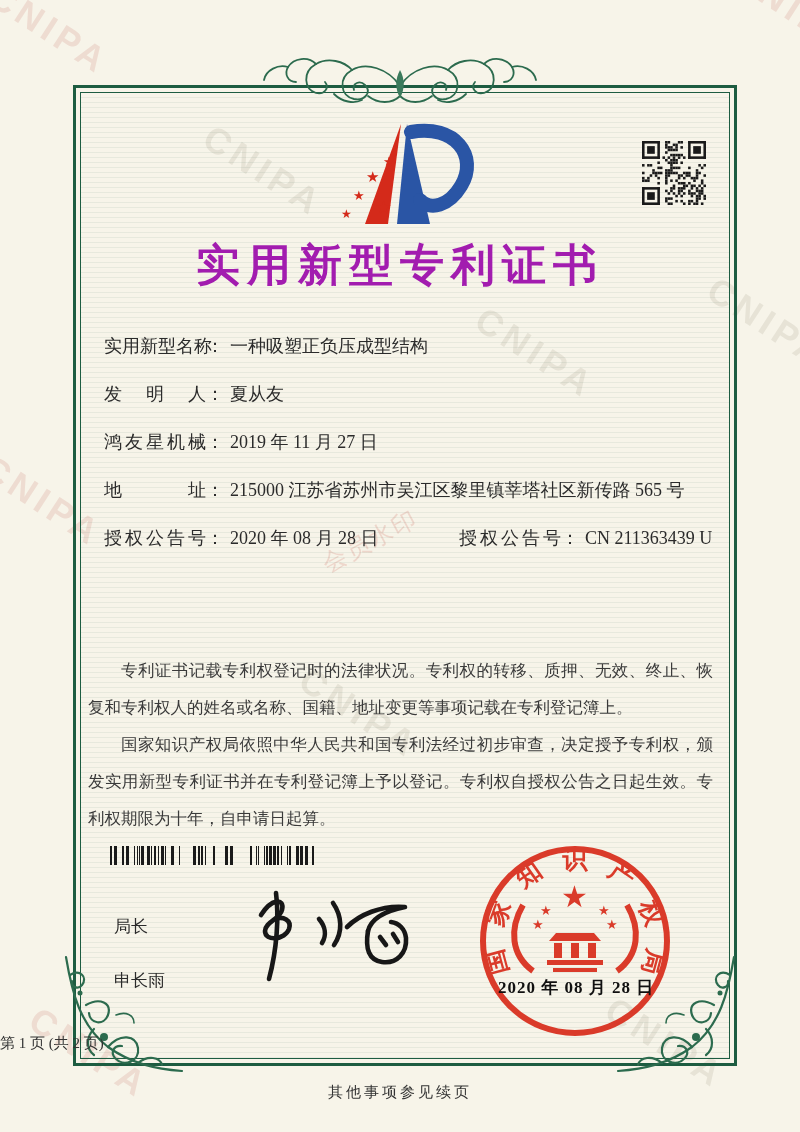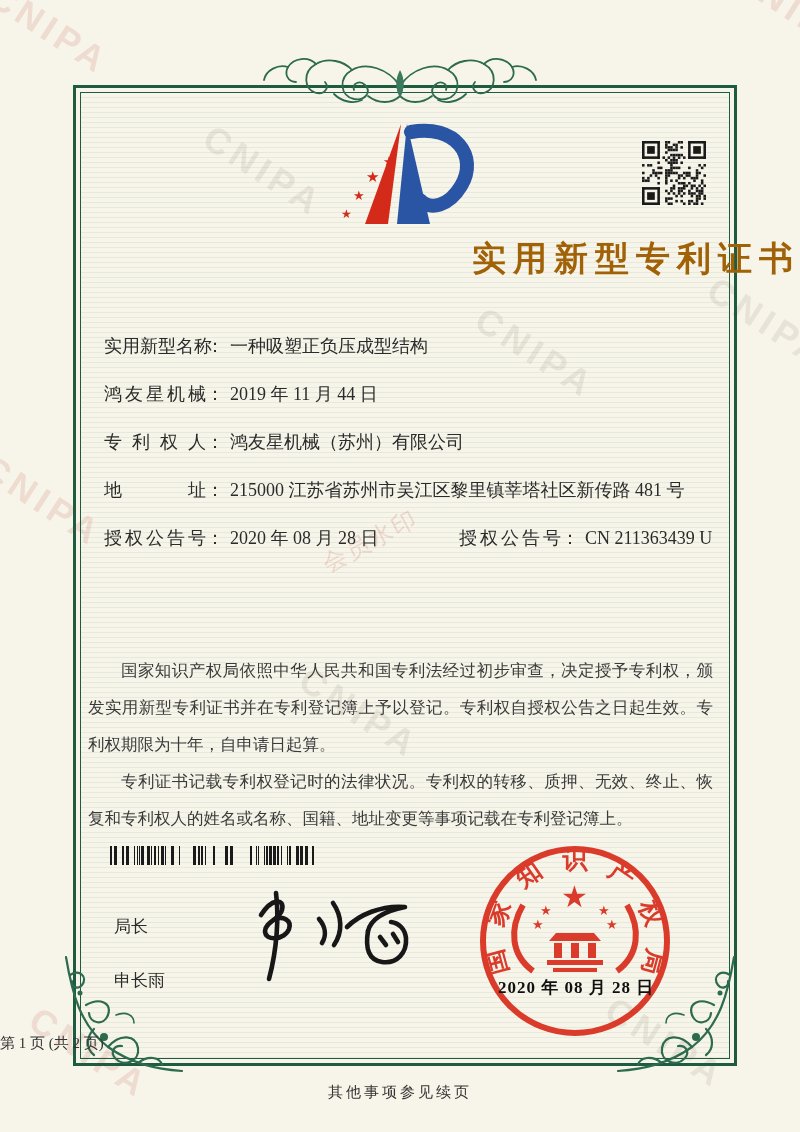--- a/index.html
+++ b/index.html
@@ -28,22 +28,22 @@
   }
   .ornament{position:absolute;pointer-events:none;}
   .cert-no{
     position:absolute;left:103px;top:138px;
     font-size:17px;letter-spacing:2px;color:#333;
   }
   .logo{position:absolute;left:333px;top:118px;}
   .qr{position:absolute;left:642px;top:141px;}
   .title{
     position:absolute;left:0;top:236px;width:800px;
-    text-align:right;font-size:34px;font-weight:bold;
-    letter-spacing:7px;color:#a16207;
+    text-align:center;font-size:44px;font-weight:bold;
+    letter-spacing:7px;color:#a21caf;
   }
   .fields{position:absolute;left:104px;top:334px;width:610px;font-size:18px;}
   .field-row{height:48px;position:relative;white-space:nowrap;}
   .field-label{
     display:inline-block;width:102px;text-align-last:justify;
     vertical-align:top;
   }
   .field-colon{display:inline-block;margin-right:6px;}
   .grant-no-group{position:absolute;left:355px;top:0;}
   .body-text{
@@ -343,39 +343,39 @@
       <rect x="58.88" y="61.44" width="2.56" height="2.56" fill="#1a1a1a"></rect>
     </svg>
 
   <div class="title">实用新型专利证书</div>
 
   <div class="fields">
     <div class="field-row">
       <span class="field-label">实用新型名称</span><span class="field-colon">：</span><span>一种吸塑正负压成型结构</span>
     </div>
     <div class="field-row">
-      <span class="field-label">鸿友星机械</span><span class="field-colon">：</span><span>2019 年 11 月 44 日</span>
+      <span class="field-label">发明人</span><span class="field-colon">：</span><span>夏从友</span>
     </div>
     <div class="field-row">
-      <span class="field-label">专利权人</span><span class="field-colon">：</span><span>鸿友星机械（苏州）有限公司</span>
+      <span class="field-label">鸿友星机械</span><span class="field-colon">：</span><span>2019 年 11 月 27 日</span>
     </div>
     <div class="field-row">
-      <span class="field-label">地址</span><span class="field-colon">：</span><span>215000 江苏省苏州市吴江区黎里镇莘塔社区新传路 481 号</span>
+      <span class="field-label">地址</span><span class="field-colon">：</span><span>215000 江苏省苏州市吴江区黎里镇莘塔社区新传路 565 号</span>
     </div>
     <div class="field-row">
       <span class="field-label">授权公告号</span><span class="field-colon">：</span><span>2020 年 08 月 28 日</span>
       <span class="grant-no-group">
         <span class="field-label">授权公告号</span><span class="field-colon">：</span><span>CN 211363439 U</span>
       </span>
     </div>
   </div>
 
   <div class="body-text">
+    <p>专利证书记载专利权登记时的法律状况。专利权的转移、质押、无效、终止、恢复和专利权人的姓名或名称、国籍、地址变更等事项记载在专利登记簿上。</p>
     <p>国家知识产权局依照中华人民共和国专利法经过初步审查，决定授予专利权，颁发实用新型专利证书并在专利登记簿上予以登记。专利权自授权公告之日起生效。专利权期限为十年，自申请日起算。</p>
-    <p>专利证书记载专利权登记时的法律状况。专利权的转移、质押、无效、终止、恢复和专利权人的姓名或名称、国籍、地址变更等事项记载在专利登记簿上。</p>
   </div>
 
   <svg class="barcode" id="barcode-svg" width="212" height="19" viewBox="0 0 212 19">
       <rect x="0" y="0" width="2" height="19" fill="#1a1a1a"></rect>
       <rect x="4" y="0" width="3" height="19" fill="#1a1a1a"></rect>
       <rect x="12" y="0" width="2" height="19" fill="#1a1a1a"></rect>
       <rect x="16" y="0" width="3" height="19" fill="#1a1a1a"></rect>
       <rect x="24" y="0" width="1" height="19" fill="#1a1a1a"></rect>
       <rect x="27" y="0" width="1" height="19" fill="#1a1a1a"></rect>
       <rect x="29" y="0" width="1" height="19" fill="#1a1a1a"></rect>

